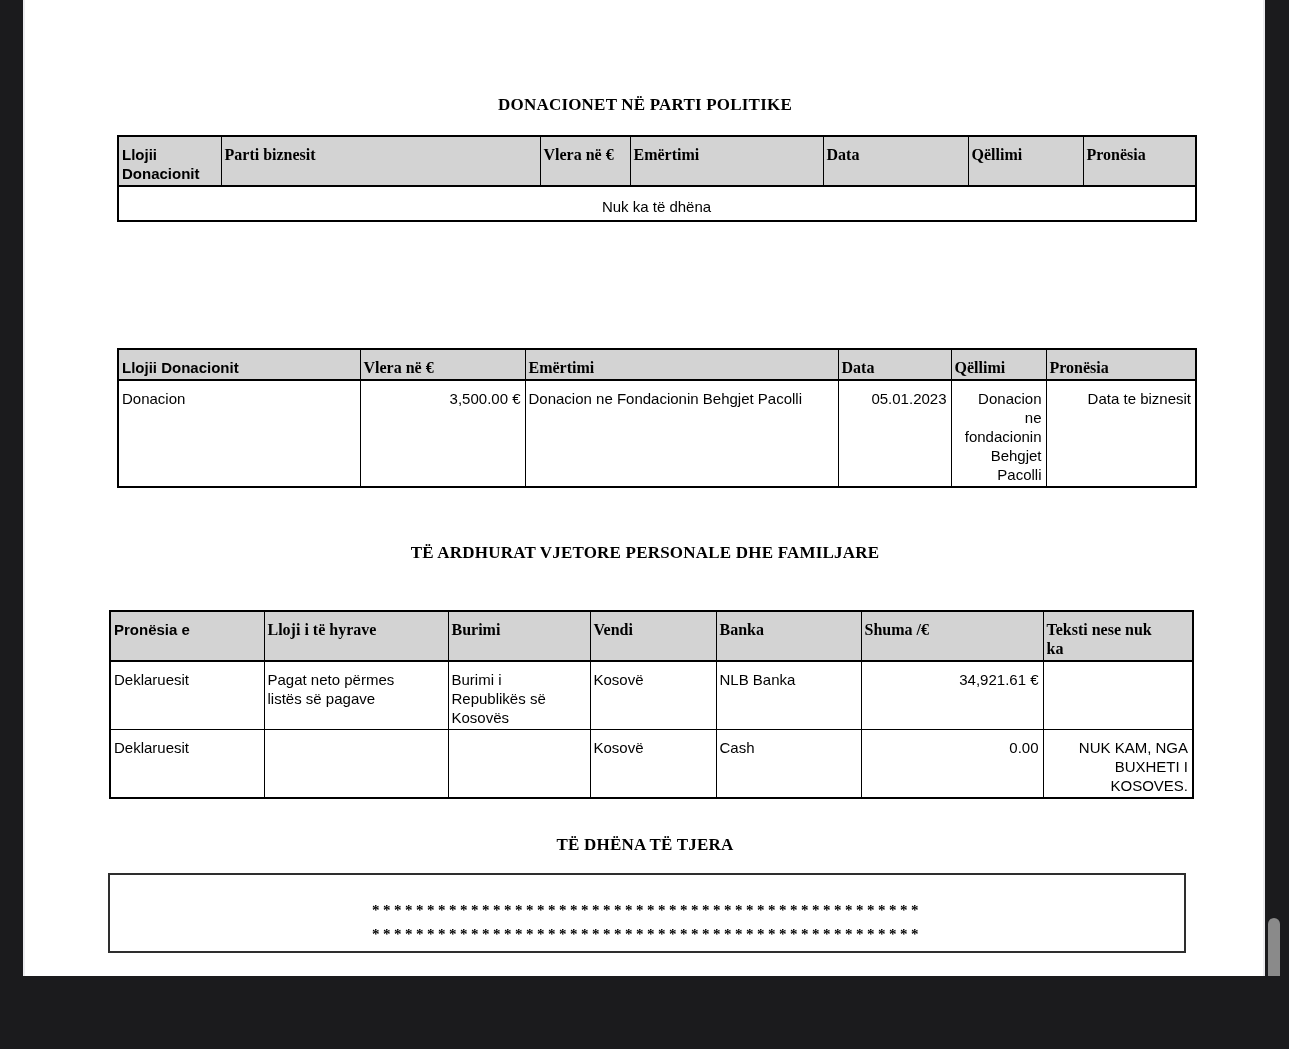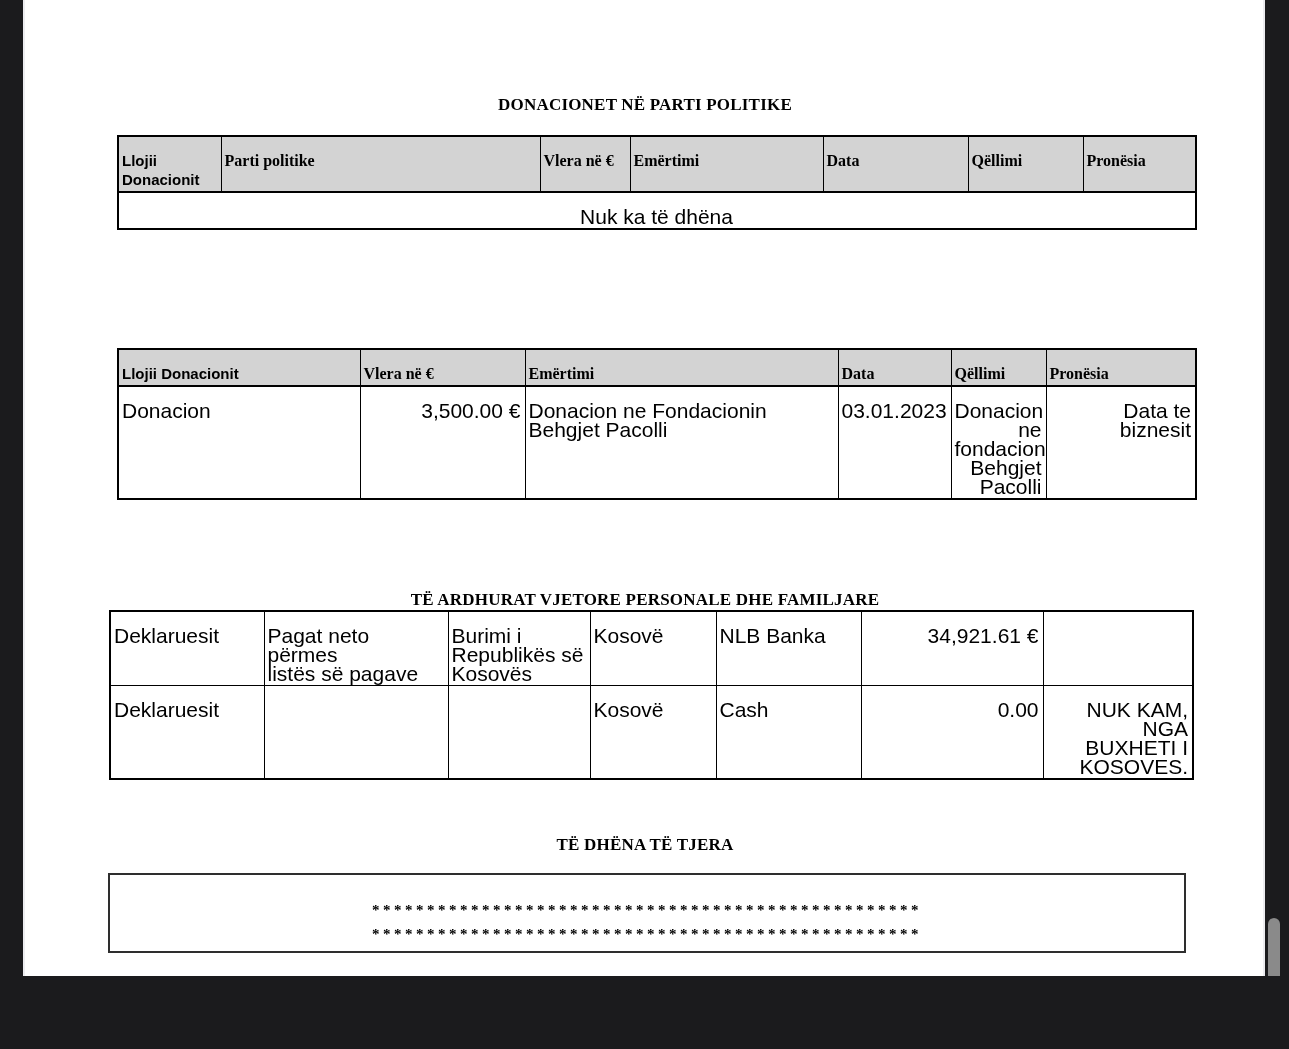--- a/index.html
+++ b/index.html
@@ -9,27 +9,27 @@
   .chrome.left{left:0;width:23px;border-right:2px solid #ededf0;}
   .chrome.right{right:0;width:24px;border-left:2px solid #ededf0;}
   .scroll-thumb{position:absolute;right:9px;top:918px;width:12px;height:131px;
                 background:#8a8a8a;border-radius:6px 6px 0 0;}
   .page{position:absolute;left:25px;top:0;width:1240px;height:1049px;background:#ffffff;}
   .sec-title{position:absolute;left:0;width:100%;text-align:center;
              font-family:"Liberation Serif","DejaVu Serif",serif;font-weight:bold;
              font-size:17px;line-height:20px;letter-spacing:0.2px;white-space:nowrap;}
   table{border-collapse:collapse;table-layout:fixed;position:absolute;
         border:2px solid #000;background:#fff;}
-  th,td{border:1.5px solid #000;vertical-align:top;padding:14px 4px 2px 3px;
+  th,td{border:1.5px solid #000;vertical-align:top;padding:8px 4px 2px 3px;
         overflow:hidden;}
   th{background:#d3d3d3;text-align:left;border-bottom:2px solid #000;
      font-family:"Liberation Serif","DejaVu Serif",serif;font-size:16px;font-weight:bold;
      line-height:19px;white-space:pre-line;}
   th.sans{font-family:"Liberation Sans","DejaVu Sans",sans-serif;font-size:15px;}
-  td{font-size:21px;line-height:19px;white-space:pre-line;}
+  td{font-size:15px;line-height:19px;white-space:pre-line;}
   td.right{text-align:right;margin-top:16px;}
   td.center-mid{text-align:center;vertical-align:middle;white-space:nowrap;}
   .other-box{position:absolute;left:83px;top:873px;width:1074px;height:76px;
              border:2px solid #2e2e2e;}
   .stars{padding-top:23px;text-align:center;
          font-family:"Liberation Serif","DejaVu Serif",serif;font-weight:bold;
          font-size:15px;line-height:24px;letter-spacing:3.5px;white-space:nowrap;}
 </style>
 </head>
 <body>
@@ -46,21 +46,21 @@
           <col style="width:90px">
         <col style="width:193px">
           <col style="width:145px">
           <col style="width:115px">
           <col style="width:113px">
       </colgroup>
       <tbody>
           <tr style="height:44px;">
         <th class="sans">Llojii
 Donacionit</th>
-        <th>Parti politike</th>
+        <th>Parti biznesit</th>
         <th>Vlera në €</th>
         <th>Emërtimi</th>
         <th>Data</th>
         <th>Qëllimi</th>
         <th>Pronësia</th>
       </tr>
       <tr style="height:35px;">
         <td class="center-mid" colspan="7">Nuk ka të dhëna</td>
       </tr>
     </tbody>
@@ -81,43 +81,53 @@
         <th>Vlera në €</th>
         <th>Emërtimi</th>
         <th>Data</th>
         <th>Qëllimi</th>
         <th>Pronësia</th>
       </tr>
       <tr style="height:101px;">
         <td>Donacion</td>
         <td class="right">3,500.00 €</td>
         <td>Donacion ne Fondacionin Behgjet Pacolli</td>
-        <td class="right">03.01.2023</td>
+        <td class="right">05.01.2023</td>
         <td class="right">Donacion
 ne
 fondacionin
 Behgjet
 Pacolli</td>
         <td class="right">Data te biznesit</td>
       </tr>
     </tbody>
       </table>
 
-    <div class="sec-title" style="top:590px;">TË ARDHURAT VJETORE PERSONALE DHE FAMILJARE</div>
+    <div class="sec-title" style="top:543px;">TË ARDHURAT VJETORE PERSONALE DHE FAMILJARE</div>
     <table style="left:84px;top:610px;width:1083px;">
       <colgroup>
         <col style="width:154px">
           <col style="width:184px">
           <col style="width:142px">
           <col style="width:126px">
         <col style="width:145px">
           <col style="width:182px">
           <col style="width:150px">
       </colgroup>
       <tbody>
+          <tr style="height:46px;">
+        <th class="sans">Pronësia e</th>
+        <th>Lloji i të hyrave</th>
+        <th>Burimi</th>
+        <th>Vendi</th>
+        <th>Banka</th>
+        <th>Shuma /€</th>
+        <th>Teksti nese nuk
+ka</th>
+      </tr>
       <tr style="height:61px;">
         <td>Deklaruesit</td>
         <td>Pagat neto përmes
 listës së pagave</td>
         <td>Burimi i
 Republikës së
 Kosovës</td>
         <td>Kosovë</td>
         <td>NLB Banka</td>
         <td class="right">34,921.61 €</td>

